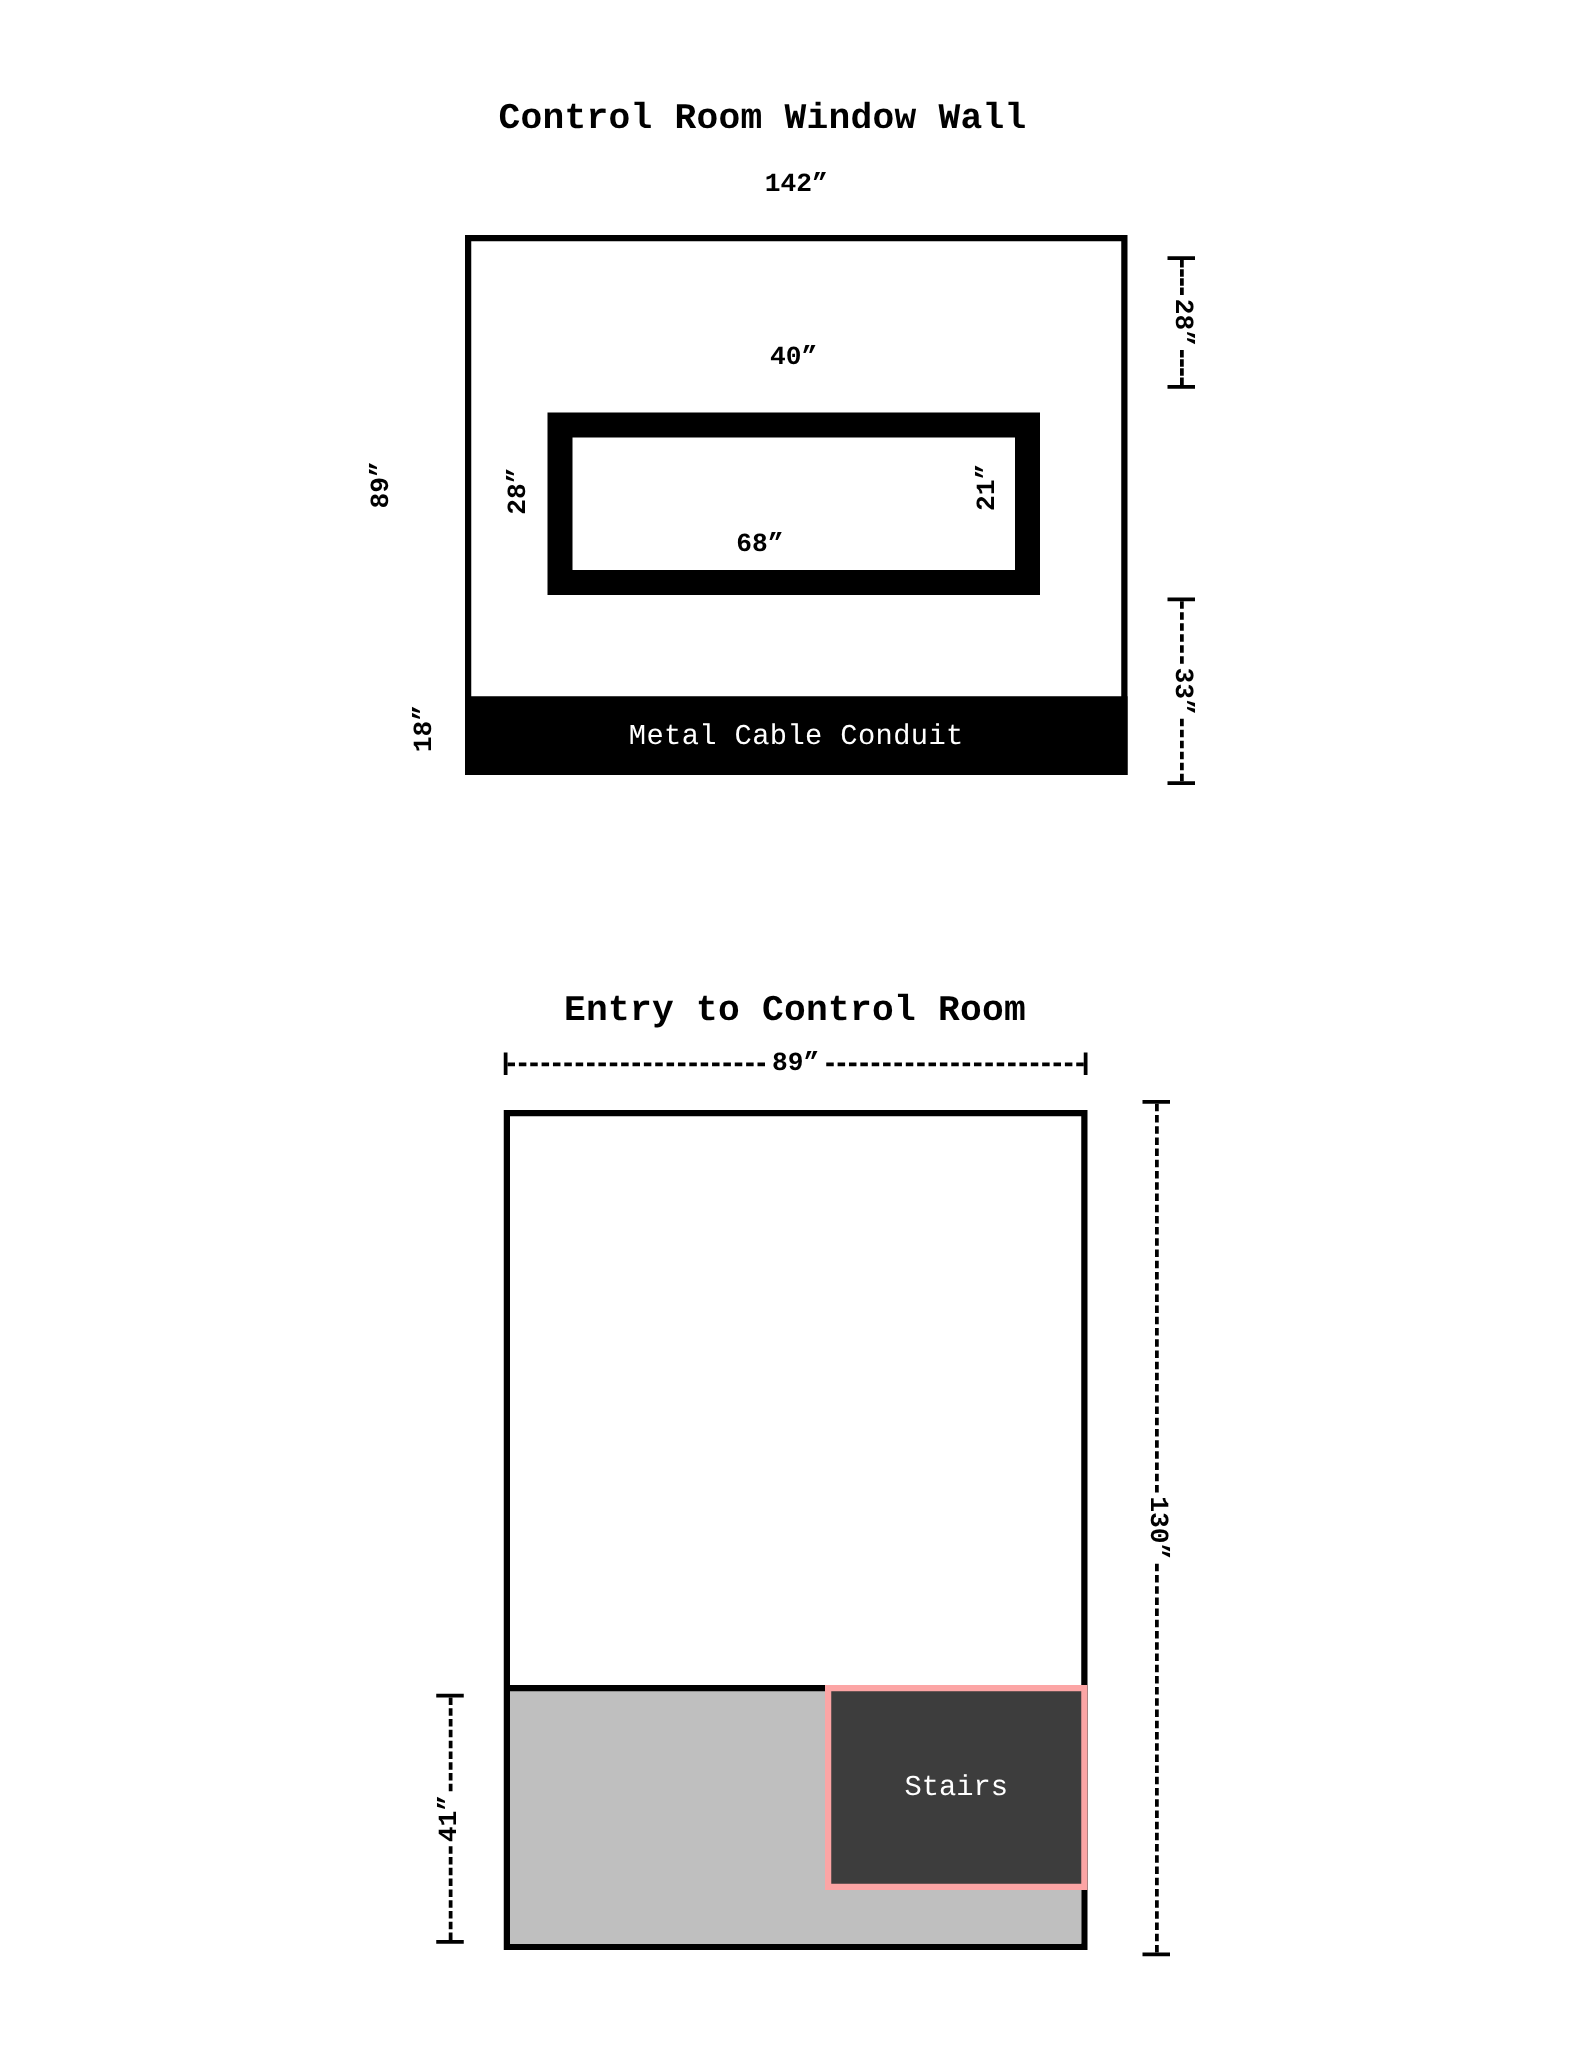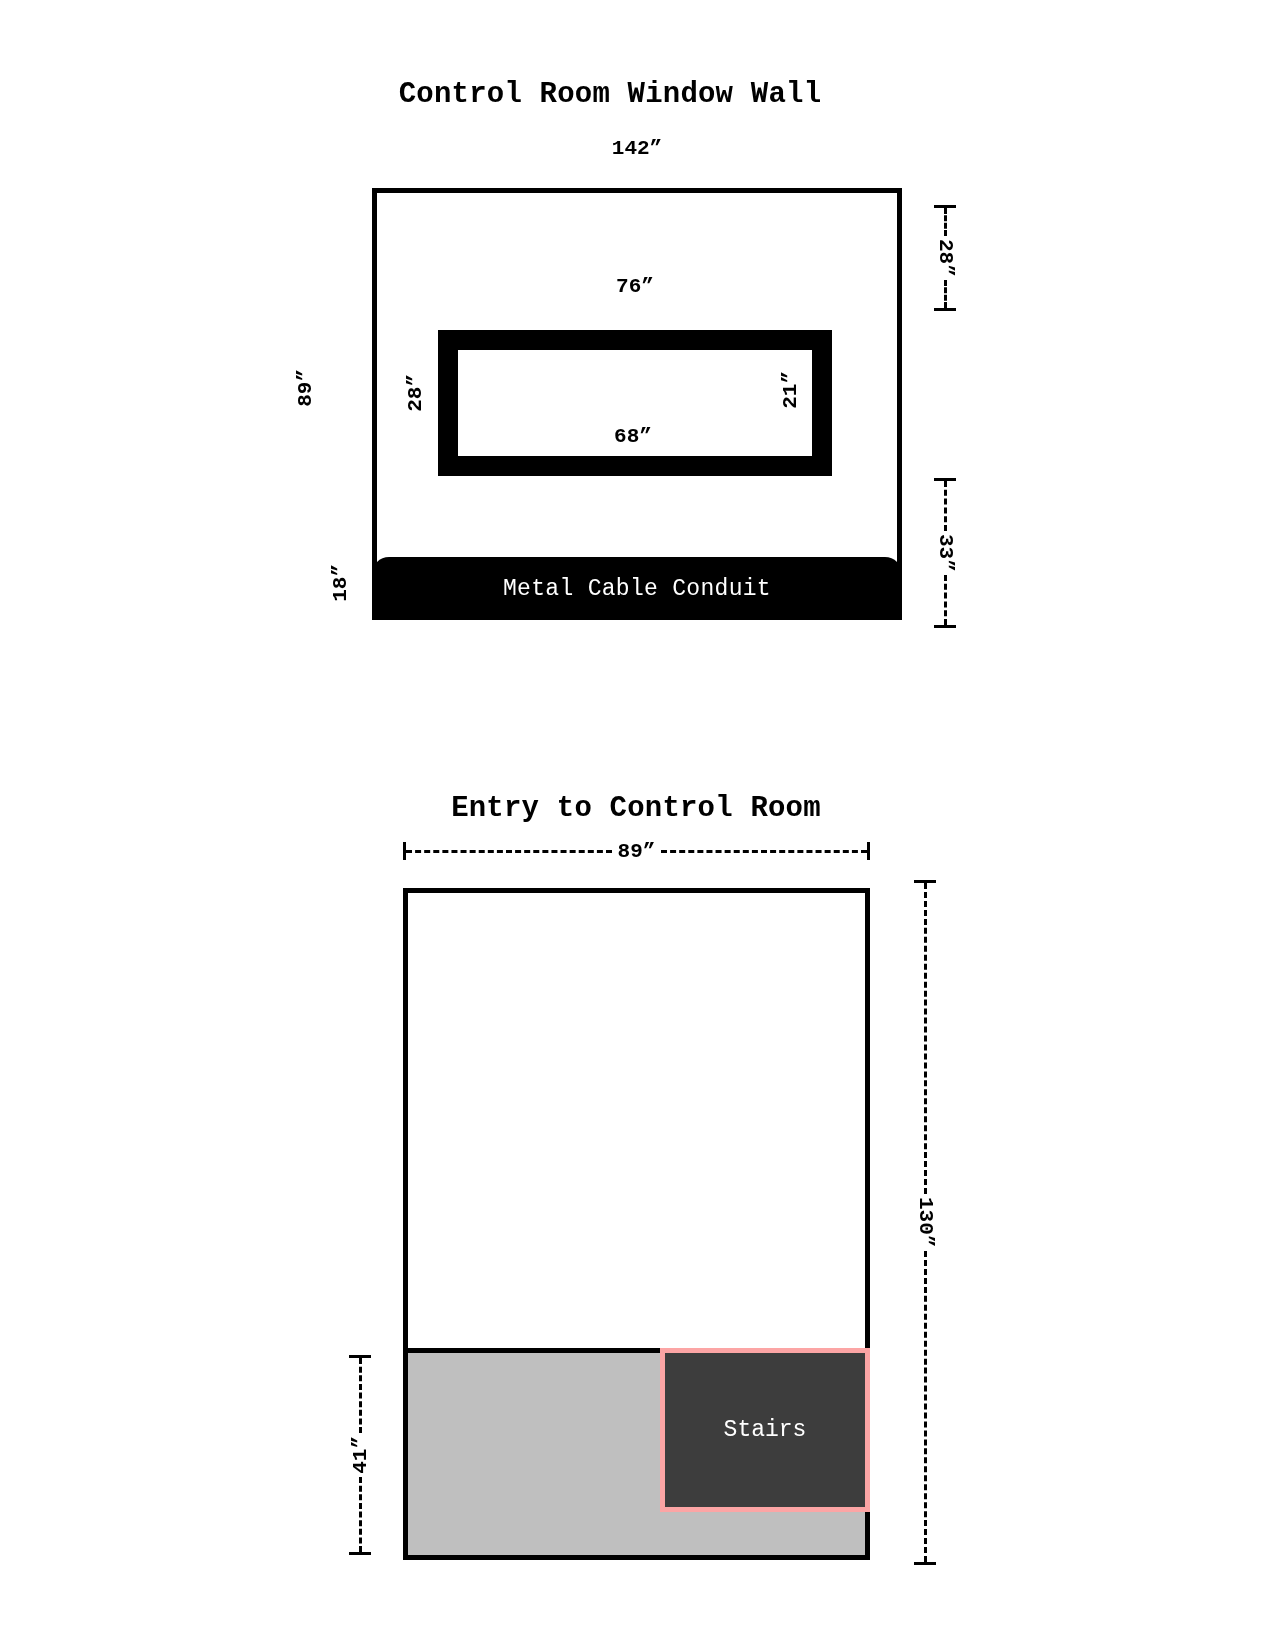--- a/index.html
+++ b/index.html
@@ -47,29 +47,29 @@
   <div class="abs fig-title" style="left:310px;top:58px;width:600px;">Control Room Window Wall</div>
 
   <div class="abs dim center" style="left:372px;top:118px;width:530px;">142”</div>
 
   <div class="abs rect" style="left:372px;top:168px;width:530px;height:432px;"></div>
 
   <div class="abs dim vert-ccw" style="left:295px;top:349px;">89”</div>
 
   <div class="abs frame" style="left:438px;top:310px;width:394px;height:146px;"></div>
 
-  <div class="abs dim center" style="left:438px;top:256px;width:394px;">76”</div>
+  <div class="abs dim center" style="left:438px;top:256px;width:394px;">40”</div>
 
   <div class="abs dim vert-ccw" style="left:405px;top:354px;">28”</div>
 
   <div class="abs dim vert-ccw" style="left:780px;top:351px;">21”</div>
 
-  <div class="abs dim center" style="left:533px;top:406px;width:200px;">68”</div>
+  <div class="abs dim center" style="left:508px;top:406px;width:200px;">68”</div>
 
-  <div class="abs conduit" style="left:372px;top:537px;width:530px;height:63px;border-radius:17px;">
+  <div class="abs conduit" style="left:372px;top:537px;width:530px;height:63px;">
     <span>Metal Cable Conduit</span>
   </div>
 
   <div class="abs dim vert-ccw" style="left:330px;top:544px;">18”</div>
 
   <div class="abs vmarker" style="left:933px;top:185px;width:24px;height:106px;">
     <div class="hbar"></div>
     <div class="vdash"></div>
     <div class="vlabel vert-cw">28”</div>
     <div class="vdash"></div>

